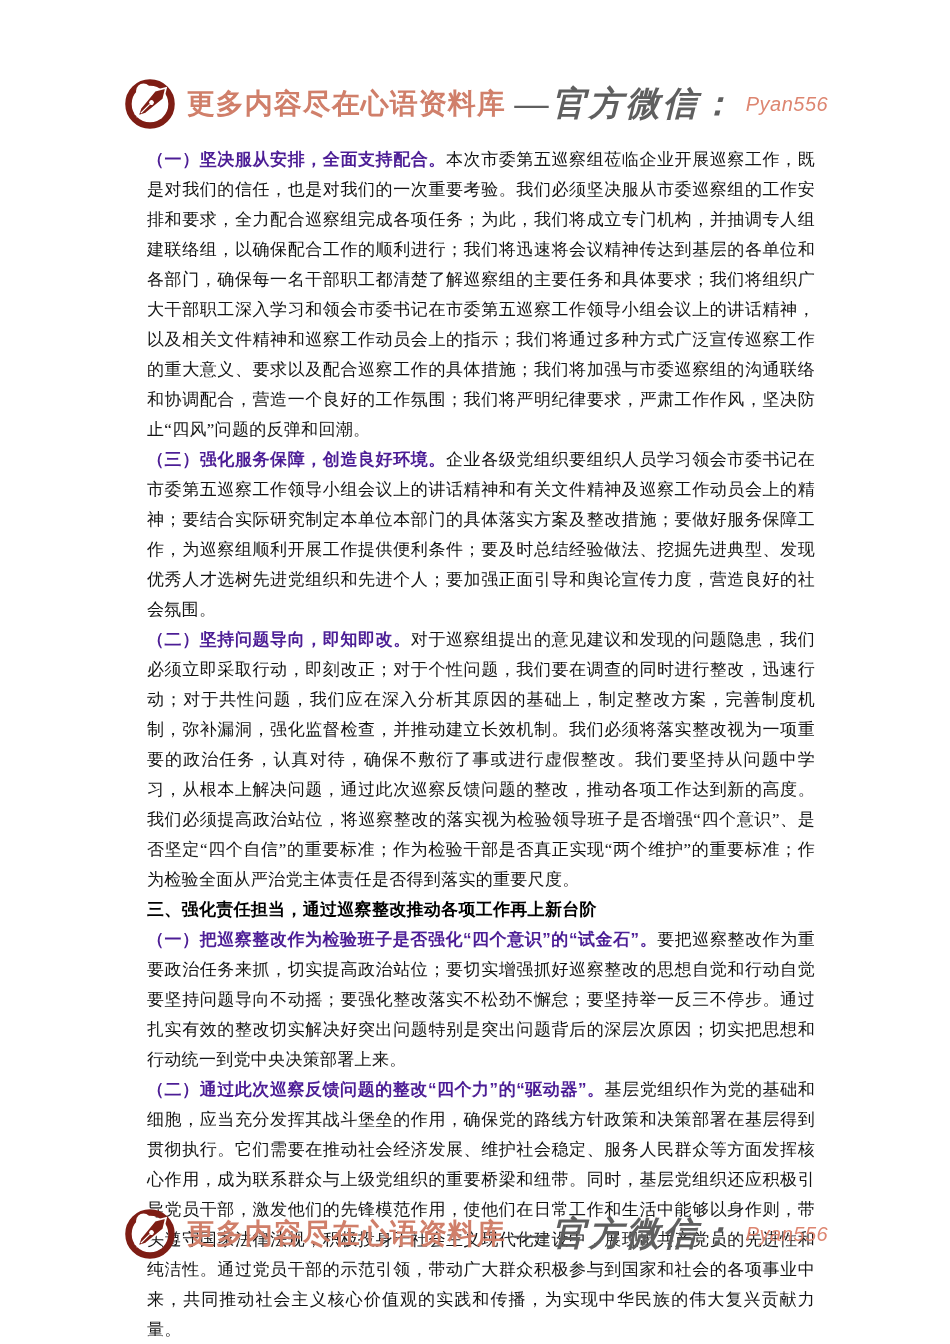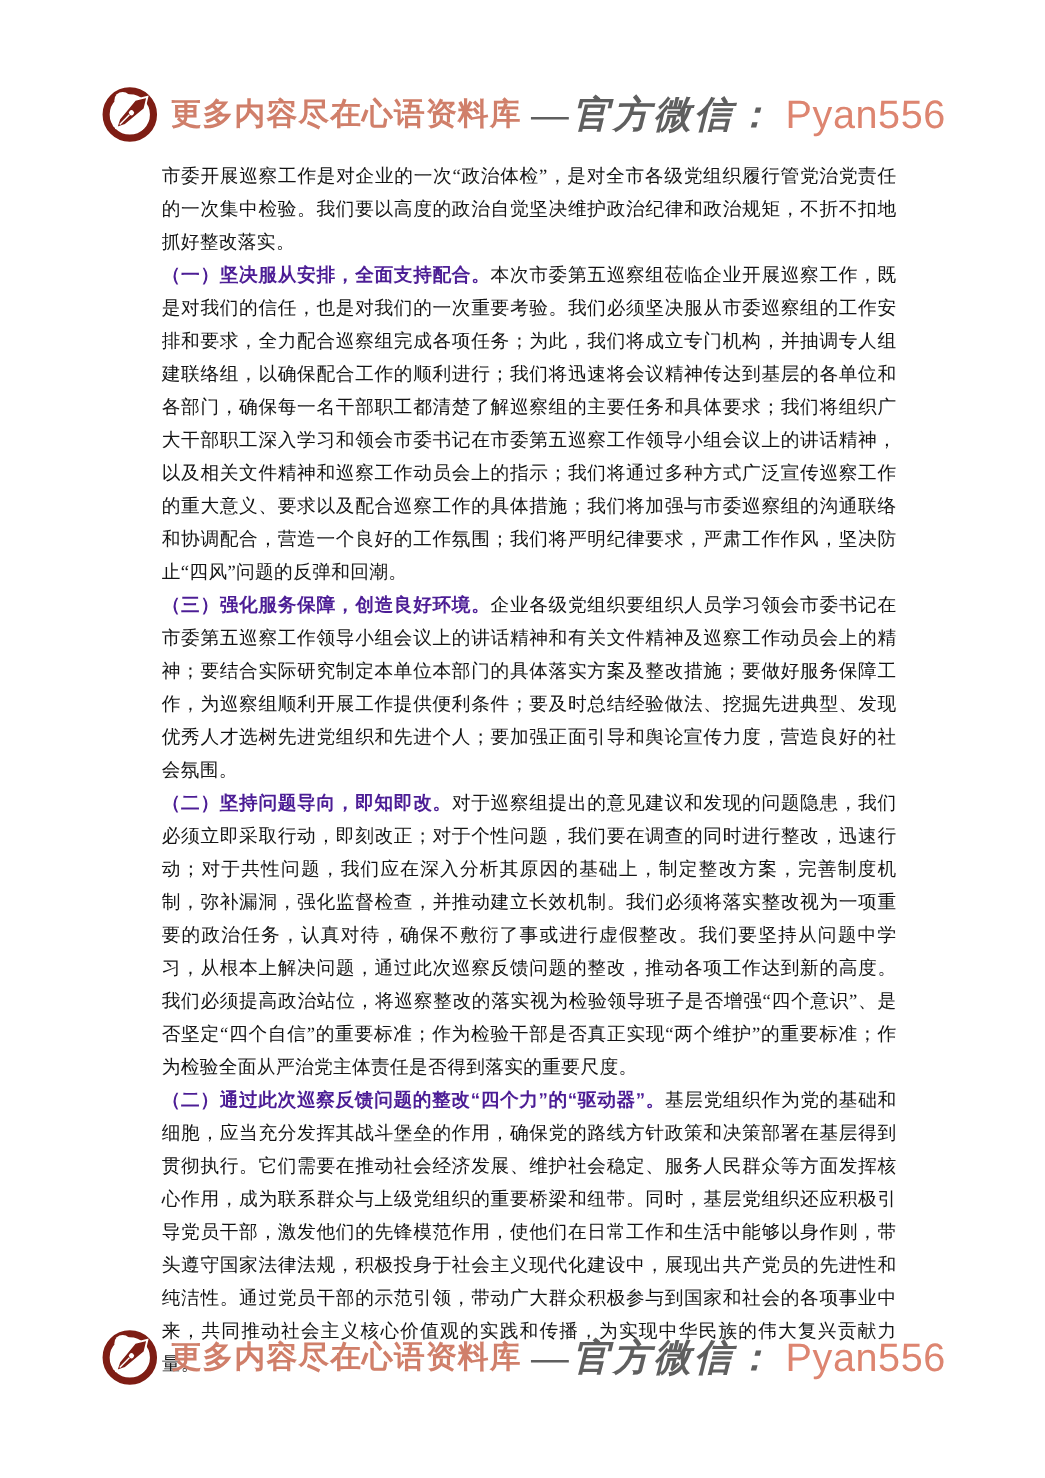--- a/index.html
+++ b/index.html
@@ -34,23 +34,24 @@
   .wechat-label {
     font-family: "Liberation Serif", "DejaVu Serif", serif;
     font-style: italic;
     font-weight: 600;
     font-size: 34px;
     color: #5f5f5f;
     letter-spacing: 3px;
   }
   .wechat-id {
     font-family: "Liberation Sans", "DejaVu Sans", sans-serif;
-    font-size: 36px;
+    font-size: 20px;
     color: #dd8570;
     letter-spacing: 0.5px;
+    font-style: italic;
   }
   .content {
     position: absolute;
     top: 145px;
     left: 147px;
     width: 668px;
     color: #111111;
   }
   .content p {
     font-size: 17px;
@@ -97,29 +98,30 @@
         <circle cx="36" cy="38" r="1.4" fill="#ffffff"></circle>
       </svg>
     </span>
     <span class="brand-text">更多内容尽在心语资料库</span>
     <span class="wechat-label">—官方微信：</span>
     <span class="wechat-id">Pyan556</span>
   </div>
 
   <div class="content">
 
-    <p class="body-par">市委开展巡察工作是对企业的一次“政治体检”，是对全市各级党组织履行管党治党责任的一次集中检验。我们要以高度的政治自觉坚决维护政治纪律和政治规矩，不折不扣地抓好整改落实。</p>
 
     <p class="body-par"><span class="lead">（一）坚决服从安排，全面支持配合。</span><span>本次市委第五巡察组莅临企业开展巡察工作，既是对我们的信任，也是对我们的一次重要考验。我们必须坚决服从市委巡察组的工作安排和要求，全力配合巡察组完成各项任务；为此，我们将成立专门机构，并抽调专人组建联络组，以确保配合工作的顺利进行；我们将迅速将会议精神传达到基层的各单位和各部门，确保每一名干部职工都清楚了解巡察组的主要任务和具体要求；我们将组织广大干部职工深入学习和领会市委书记在市委第五巡察工作领导小组会议上的讲话精神，以及相关文件精神和巡察工作动员会上的指示；我们将通过多种方式广泛宣传巡察工作的重大意义、要求以及配合巡察工作的具体措施；我们将加强与市委巡察组的沟通联络和协调配合，营造一个良好的工作氛围；我们将严明纪律要求，严肃工作作风，坚决防止“四风”问题的反弹和回潮。</span></p>
 
     <p class="body-par"><span class="lead">（三）强化服务保障，创造良好环境。</span><span>企业各级党组织要组织人员学习领会市委书记在市委第五巡察工作领导小组会议上的讲话精神和有关文件精神及巡察工作动员会上的精神；要结合实际研究制定本单位本部门的具体落实方案及整改措施；要做好服务保障工作，为巡察组顺利开展工作提供便利条件；要及时总结经验做法、挖掘先进典型、发现优秀人才选树先进党组织和先进个人；要加强正面引导和舆论宣传力度，营造良好的社会氛围。</span></p>
 
     <p class="body-par"><span class="lead">（二）坚持问题导向，即知即改。</span><span>对于巡察组提出的意见建议和发现的问题隐患，我们必须立即采取行动，即刻改正；对于个性问题，我们要在调查的同时进行整改，迅速行动；对于共性问题，我们应在深入分析其原因的基础上，制定整改方案，完善制度机制，弥补漏洞，强化监督检查，并推动建立长效机制。我们必须将落实整改视为一项重要的政治任务，认真对待，确保不敷衍了事或进行虚假整改。我们要坚持从问题中学习，从根本上解决问题，通过此次巡察反馈问题的整改，推动各项工作达到新的高度。我们必须提高政治站位，将巡察整改的落实视为检验领导班子是否增强“四个意识”、是否坚定“四个自信”的重要标准；作为检验干部是否真正实现“两个维护”的重要标准；作为检验全面从严治党主体责任是否得到落实的重要尺度。</span></p>
 
+    <p class="heading">三、强化责任担当，通过巡察整改推动各项工作再上新台阶</p>
 
+    <p class="body-par"><span class="lead">（一）把巡察整改作为检验班子是否强化“四个意识”的“试金石”。</span><span>要把巡察整改作为重要政治任务来抓，切实提高政治站位；要切实增强抓好巡察整改的思想自觉和行动自觉要坚持问题导向不动摇；要强化整改落实不松劲不懈怠；要坚持举一反三不停步。通过扎实有效的整改切实解决好突出问题特别是突出问题背后的深层次原因；切实把思想和行动统一到党中央决策部署上来。</span></p>
 
     <p class="body-par"><span class="lead">（二）通过此次巡察反馈问题的整改“四个力”的“驱动器”。</span><span>基层党组织作为党的基础和细胞，应当充分发挥其战斗堡垒的作用，确保党的路线方针政策和决策部署在基层得到贯彻执行。它们需要在推动社会经济发展、维护社会稳定、服务人民群众等方面发挥核心作用，成为联系群众与上级党组织的重要桥梁和纽带。同时，基层党组织还应积极引导党员干部，激发他们的先锋模范作用，使他们在日常工作和生活中能够以身作则，带头遵守国家法律法规，积极投身于社会主义现代化建设中，展现出共产党员的先进性和纯洁性。通过党员干部的示范引领，带动广大群众积极参与到国家和社会的各项事业中来，共同推动社会主义核心价值观的实践和传播，为实现中华民族的伟大复兴贡献力量。</span></p>
   </div>
 
   <div class="brand-row footer">
     <span class="logo">
       <svg viewBox="0 0 52 52" width="56" height="56" aria-hidden="true">
         <circle cx="26" cy="26" r="20" fill="none" stroke="#7e1d14" stroke-width="6"></circle>
         <circle cx="20" cy="14" r="7" fill="#ffffff"></circle>
         <g transform="rotate(45 26 26)">

